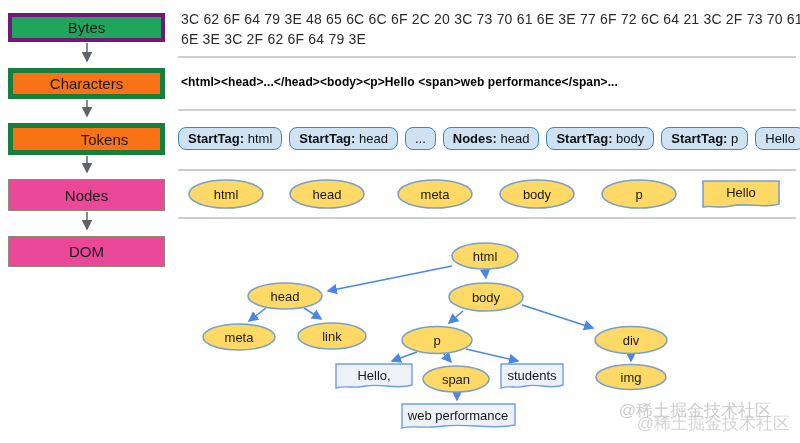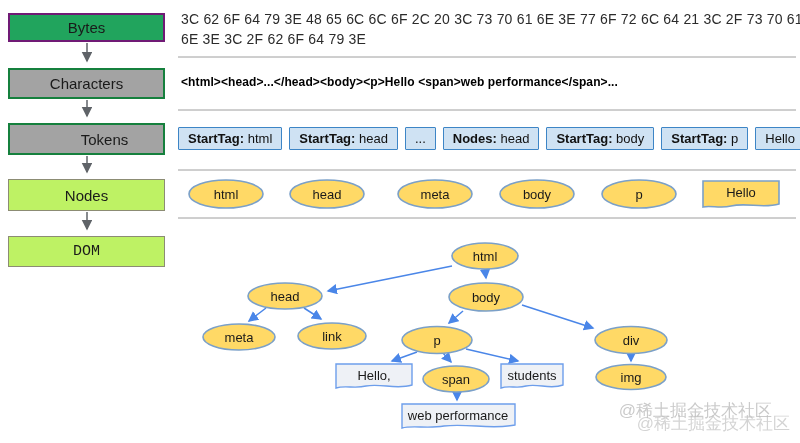--- a/index.html
+++ b/index.html
@@ -2,39 +2,39 @@
 <html><head>
 <meta charset="utf-8">
 <style>
   html,body{margin:0;padding:0;background:#fff;}
   .screen{position:relative;width:800px;height:443px;background:#ffffff;overflow:hidden;
           font-family:"Liberation Sans",sans-serif;color:#1a1a1a;}
 
   
   .stage{position:absolute;left:8px;width:157px;display:flex;align-items:center;justify-content:center;
          font-size:15px;font-weight:400;box-sizing:border-box;}
-  .stage.green{background:#21a45d;border:2px solid #701a75;top:13px;height:29px;}
-  .stage.blue{background:#a3a3a3;border:2px solid #15803d;}
-  .stage.yellow{background:#bef264;border:1px solid #8c8c74;}
+  .stage.green{background:#21a45d;border:4px solid #701a75;top:13px;height:29px;}
+  .stage.blue{background:#f97316;border:5px solid #15803d;}
+  .stage.yellow{background:#ec4899;border:1px solid #8c8c74;}
   .stage.s-chars{top:68px;height:31px;}
   .stage.s-tokens{top:123px;height:32px;padding-left:36px;}
   .stage.s-nodes{top:179px;height:32px;}
-  .stage.s-dom{top:236px;height:31px;font-family:Liberation Mono, monospace;}
+  .stage.s-dom{top:236px;height:31px;}
 
   
   .overlay{position:absolute;left:0;top:0;pointer-events:none;}
 
   
   .bytes-text{position:absolute;left:181px;top:9px;font-size:14px;line-height:20px;
               color:#2b2b2b;white-space:nowrap;letter-spacing:.2px;}
   .chars-text{position:absolute;left:181px;top:75px;font-size:12px;font-weight:700;
               color:#000000;white-space:nowrap;letter-spacing:.1px;}
 
   .token-row{position:absolute;left:178px;top:127px;width:612px;display:flex;gap:7px;align-items:center;}
-  .token{background:#cfe2f3;border:1.5px solid #3d85c6;border-radius:1px;height:23px;
+  .token{background:#cfe2f3;border:1.5px solid #3d85c6;border-radius:8px;height:23px;
          display:flex;align-items:center;padding:0 9px;font-size:13px;color:#111;box-sizing:border-box;justify-content:space-between;}
   .token .t-type{font-weight:700;white-space:pre;}
   .token .t-val{font-weight:400;white-space:pre;}
 
   .nodes-svg{position:absolute;left:178px;top:176px;}
   .tree-svg{position:absolute;left:0;top:225px;}
 
   svg text{font-family:"Liberation Sans",sans-serif;font-size:13px;fill:#1a1a1a;}
   .ellipse-node{fill:#ffd966;stroke:#7ba0c8;stroke-width:1.6;}
   .doc-node-yellow{fill:#ffd966;stroke:#7ba0c8;stroke-width:1.6;}

